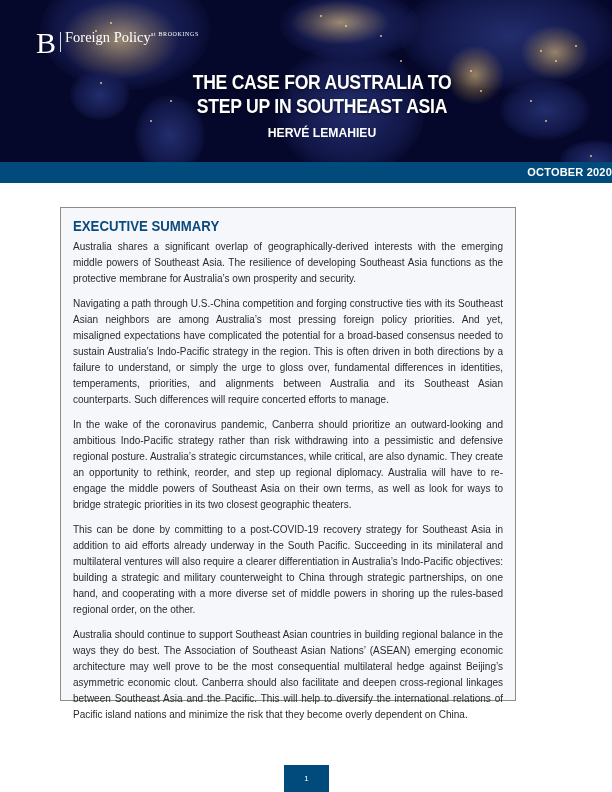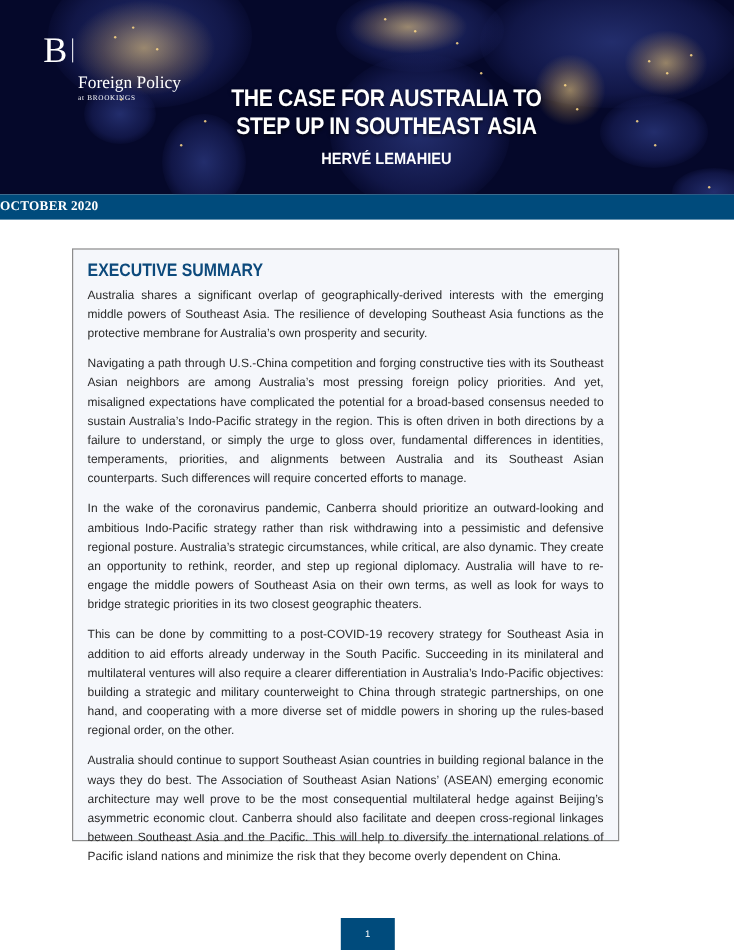--- a/index.html
+++ b/index.html
@@ -17,42 +17,42 @@
     }
     .banner .lights {
       position: absolute; border-radius: 50%;
       background: radial-gradient(ellipse at center, rgba(255,214,120,0.55) 0%, rgba(230,180,90,0.25) 40%, rgba(0,0,0,0) 70%);
     }
     .dot { position: absolute; width: 2px; height: 2px; background: #ffd987; border-radius: 1px; opacity: 0.85; }
 
     .logo { position: absolute; left: 36px; top: 29px; height: 30px; display: flex; align-items: flex-start; color: #ffffff; }
     .logo-b { font-family: "Liberation Serif", serif; font-size: 30px; line-height: 28px; margin-right: 4px; }
     .logo-divider { width: 1px; height: 20px; background: #ffffff; margin: 3px 4px 0 0; opacity: 0.85; }
-    .logo-text { display: flex; flex-direction: column; margin-top: 32px; }
+    .logo-text { display: flex; flex-direction: row; }
     .logo-title { font-family: "Liberation Serif", serif; font-size: 14.5px; line-height: 16px; }
     .logo-sub { font-family: "Liberation Serif", serif; font-size: 6px; letter-spacing: 0.6px; line-height: 8px; margin-top: 1px; }
 
     .title-wrap { position: absolute; left: 16px; top: 70px; width: 612px; text-align: center; color: #ffffff; }
     .title-line {
       font-family: "Liberation Sans", sans-serif; font-weight: bold;
       font-size: 20px; line-height: 24px; letter-spacing: -0.3px;
       transform: scaleX(0.88); transform-origin: center;
       text-shadow: 0 1px 3px rgba(0,0,0,0.6);
     }
     .author {
       margin-top: 7px;
       font-weight: bold; font-size: 13.5px; line-height: 16px;
       transform: scaleX(0.9); transform-origin: center;
     }
 
     .date-band {
       position: absolute; left: 0; top: 162px; width: 612px; height: 21px;
       background: #004b7c;
-      color: #ffffff; text-align: left;
-      font-weight: bold; font-size: 11px; line-height: 21px; letter-spacing: 0.2px; font-family: Liberation Serif, serif;
+      color: #ffffff; text-align: right;
+      font-weight: bold; font-size: 11px; line-height: 21px; letter-spacing: 0.2px;
     }
 
     .summary-box {
       position: absolute; left: 60px; top: 207px; width: 456px; height: 494px;
       background: #f5f7fb;
       border: 1px solid #8c8c8c;
       padding: 9px 12px 0 12px;
     }
     .summary-heading {
       color: #0d4a7c; font-weight: bold; font-size: 15px; line-height: 18px;

